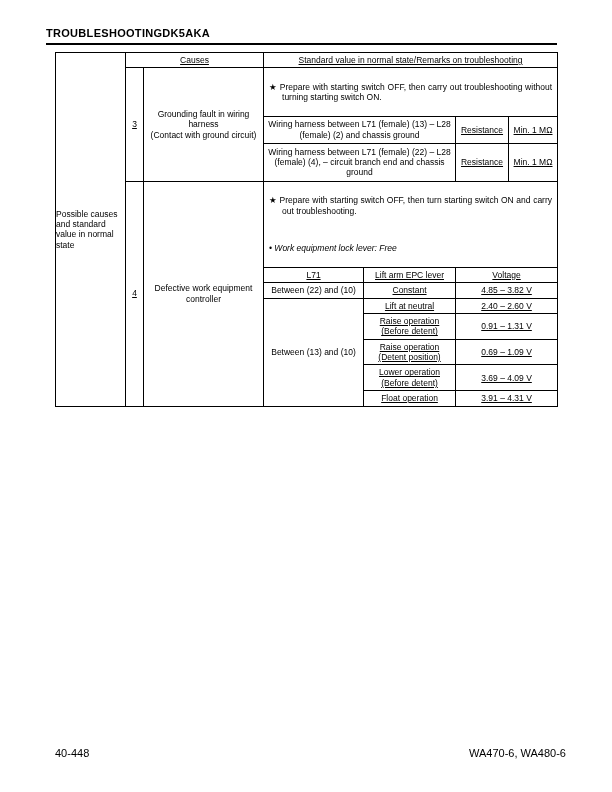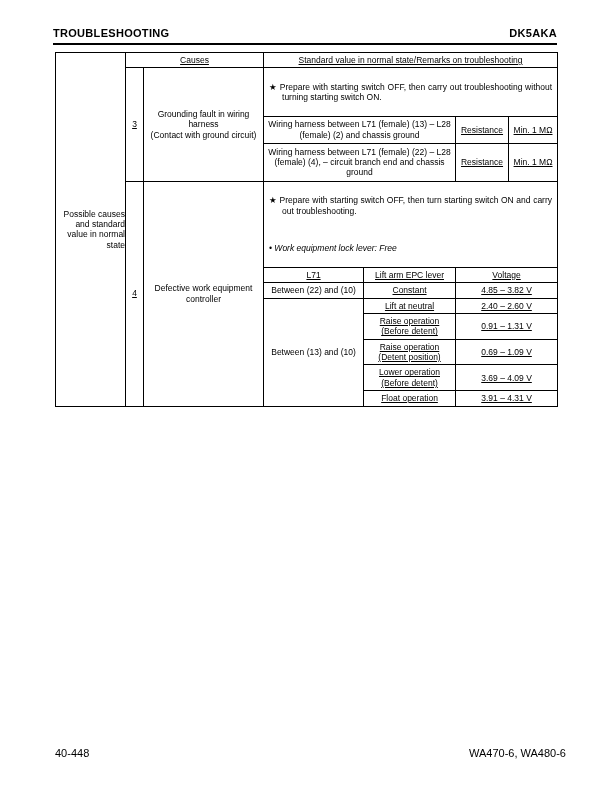--- a/index.html
+++ b/index.html
@@ -1,36 +1,36 @@
 <!DOCTYPE html>
 <html><head>
 <meta charset="utf-8">
 <style>
   * { margin: 0; padding: 0; box-sizing: border-box; }
   html, body { width: 612px; height: 792px; background: #ffffff; }
   body { font-family: "Liberation Sans", sans-serif; color: #000; position: relative; }
   .page { position: relative; width: 612px; height: 792px; overflow: hidden; }
 
   .page-header {
-    position: absolute; left: 53px; right: 55px; top: 27px;
-    display: flex; justify-content: space-between; align-items: flex-end;
+    position: absolute; left: 46px; right: 55px; top: 27px;
+    display: flex; justify-content: flex-start; align-items: flex-end;
     font-size: 11px; font-weight: bold; letter-spacing: 0.3px;
     border-bottom: 2px solid #000; padding-bottom: 4px;
   }
 
   .tbl-wrap { position: absolute; left: 55px; top: 52px; }
   table { border-collapse: collapse; table-layout: fixed; width: 502px; font-size: 8.5px; line-height: 1.22; }
   td { border: 1px solid #000; vertical-align: middle; white-space: pre-line; overflow: hidden; }
 
   .c-center { text-align: center; padding: 2px 2px; text-decoration: underline; }
   .c-left   { text-align: center;   padding: 2px 3px; }
   .note     { text-align: left;   padding: 3px 5px 3px 5px; vertical-align: top; }
   .hang     { text-indent: -13px; padding-left: 13px; text-align: justify; }
   .hang + .hang { margin-top: 17px; font-style: italic; }
-  .side-label { text-align: right; }
+  .side-label { text-align: left; }
 
   .page-footer {
     position: absolute; left: 55px; right: 46px; bottom: 33px;
     display: flex; justify-content: space-between;
     font-size: 11px;
   }
 </style>
 </head>
 <body>
 

